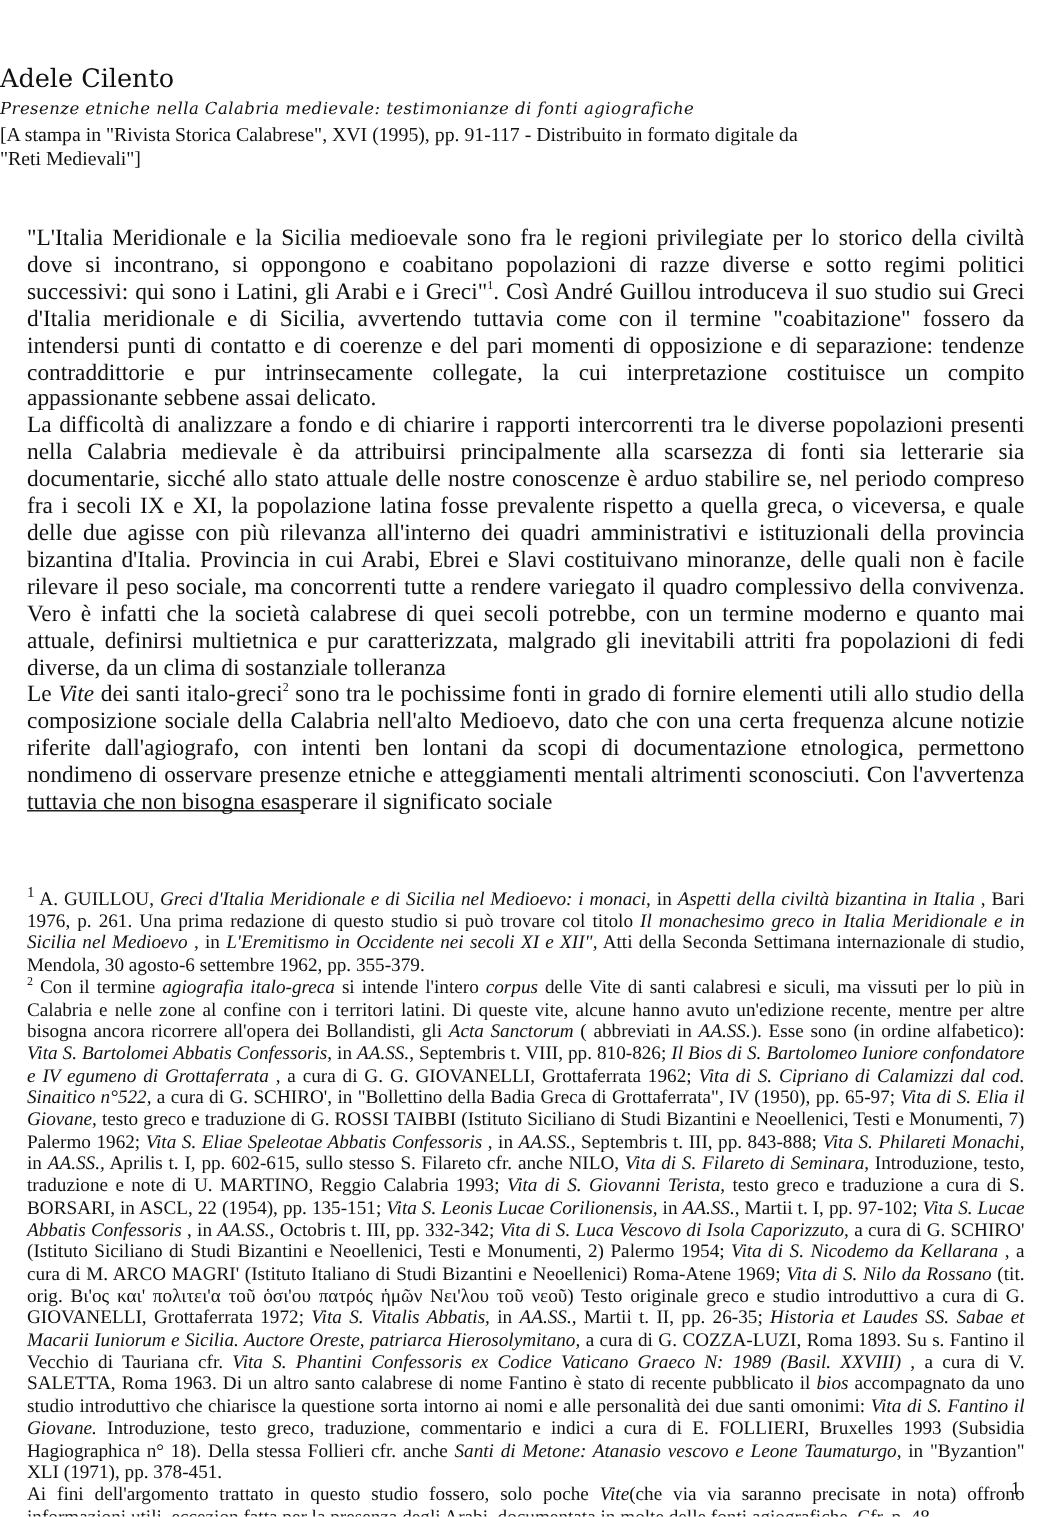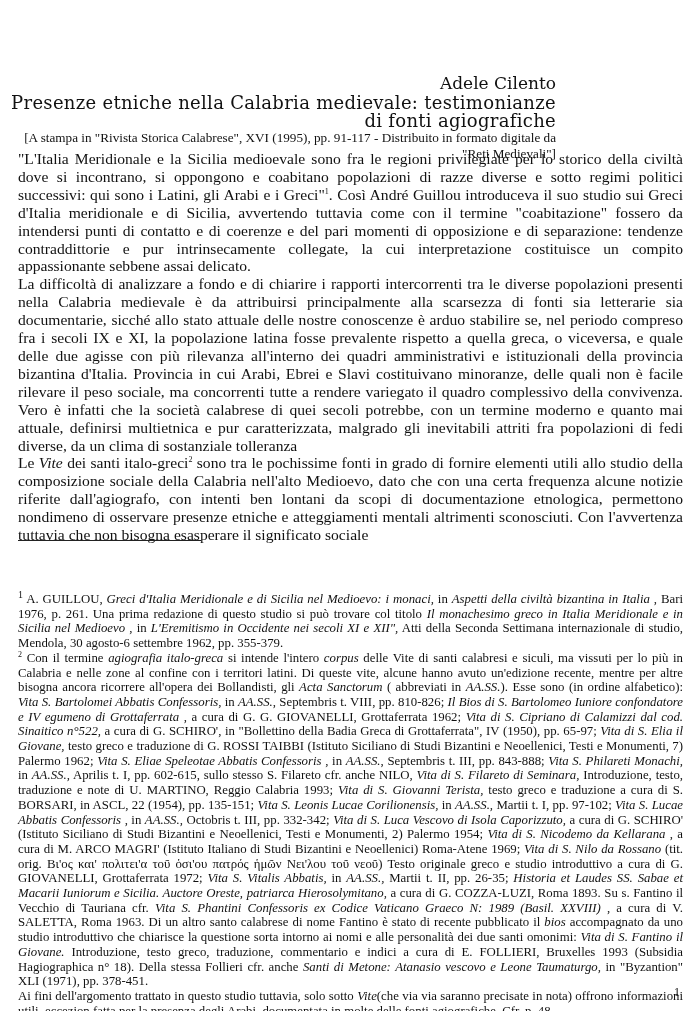--- a/index.html
+++ b/index.html
@@ -1,19 +1,19 @@
 <!DOCTYPE html>
 <html><head>
 <meta charset="utf-8">
 <style>
   html, body { margin:0; padding:0; background:#ffffff; }
   body { width:700px; height:1011px; position:relative; overflow:hidden; color:#111; font-family:"DejaVu Serif", serif; }
-  .header { position:absolute; top:72px; left:0; width:556px; text-align:right; }
+  .header { position:absolute; top:42px; left:0; width:556px; text-align:left; }
   .author { font-size:17px; line-height:22px; }
-  .subtitle { font-size:18px; line-height:18px; letter-spacing:0.3px; }
+  .subtitle { font-style:italic; font-size:11px; line-height:18px; letter-spacing:0.3px; }
   .source { font-family:"Liberation Serif", serif; font-size:13.2px; line-height:16px; }
   .body-text { position:absolute; top:150px; left:18px; width:665px; font-family:"Liberation Serif", serif; font-size:15.6px; line-height:17.9px; text-align:justify; }
   .body-text p { margin:0; }
   sup { font-size:8px; vertical-align:super; line-height:0; }
   .rule { position:absolute; top:540px; left:18px; width:183px; height:1px; background:#222; }
   .notes { position:absolute; top:548px; left:18px; width:665px; font-family:"Liberation Serif", serif; font-size:12.8px; line-height:14.7px; text-align:justify;margin-top:44px; }
   .notes p { margin:0; }
   .note1 sup { font-size:10px; }
   .pagenum { position:absolute; top:985px; right:20px; font-family:"Liberation Serif", serif; font-size:12px; }
 </style>
@@ -30,16 +30,16 @@
   <p><span>"L'Italia Meridionale e la Sicilia medioevale sono fra le regioni privilegiate per lo storico della civiltà dove si incontrano, si oppongono e coabitano popolazioni di razze diverse e sotto regimi politici successivi: qui sono i Latini, gli Arabi e i Greci"</span><sup>1</sup><span>. Così André Guillou introduceva il suo studio sui Greci d'Italia meridionale e di Sicilia, avvertendo tuttavia come con il termine "coabitazione" fossero da intendersi punti di contatto e di coerenze e del pari momenti di opposizione e di separazione: tendenze contraddittorie e pur intrinsecamente collegate, la cui interpretazione costituisce un compito appassionante sebbene assai delicato.</span></p>
   <p>La difficoltà di analizzare a fondo e di chiarire i rapporti intercorrenti tra le diverse popolazioni presenti nella Calabria medievale è da attribuirsi principalmente alla scarsezza di fonti sia letterarie sia documentarie, sicché allo stato attuale delle nostre conoscenze è arduo stabilire se, nel periodo compreso fra i secoli IX e XI, la popolazione latina fosse prevalente rispetto a quella greca, o viceversa, e quale delle due agisse con più rilevanza all'interno dei quadri amministrativi e istituzionali della provincia bizantina d'Italia. Provincia in cui Arabi, Ebrei e Slavi costituivano minoranze, delle quali non è facile rilevare il peso sociale, ma concorrenti tutte a rendere variegato il quadro complessivo della convivenza. Vero è infatti che la società calabrese di quei secoli potrebbe, con un termine moderno e quanto mai attuale, definirsi multietnica e pur caratterizzata, malgrado gli inevitabili attriti fra popolazioni di fedi diverse, da un clima di sostanziale tolleranza</p>
   <p><span>Le </span><i>Vite</i><span> dei santi italo-greci</span><sup>2</sup><span> sono tra le pochissime fonti in grado di fornire elementi utili allo studio della composizione sociale della Calabria nell'alto Medioevo, dato che con una certa frequenza alcune notizie riferite dall'agiografo, con intenti ben lontani da scopi di documentazione etnologica, permettono nondimeno di osservare presenze etniche e atteggiamenti mentali altrimenti sconosciuti. Con l'avvertenza tuttavia che non bisogna esasperare il significato sociale</span></p>
 </div>
 
 <div class="rule"></div>
 
 <div class="notes">
   <p class="note1"><sup>1</sup><span><span> A. GUILLOU, </span><i>Greci d'Italia Meridionale e di Sicilia nel Medioevo: i monaci,</i><span> in </span><i>Aspetti della civiltà bizantina in Italia</i><span> , Bari 1976, p. 261. Una prima redazione di questo studio si può trovare col titolo </span><i>Il monachesimo greco in Italia Meridionale e in Sicilia nel Medioevo</i><span> , in </span><i>L'Eremitismo in Occidente nei secoli XI e XII",</i><span> Atti della Seconda Settimana internazionale di studio, Mendola, 30 agosto-6 settembre 1962, pp. 355-379.</span></span></p>
   <p><sup>2</sup><span><span> Con il termine </span><i>agiografia italo-greca</i><span> si intende l'intero </span><i>corpus</i><span> delle Vite di santi calabresi e siculi, ma vissuti per lo più in Calabria e nelle zone al confine con i territori latini. Di queste vite, alcune hanno avuto un'edizione recente, mentre per altre bisogna ancora ricorrere all'opera dei Bollandisti, gli </span><i>Acta Sanctorum</i><span> ( abbreviati in </span><i>AA.SS.</i><span>). Esse sono (in ordine alfabetico): </span><i>Vita S. Bartolomei Abbatis Confessoris,</i><span> in </span><i>AA.SS.</i><span>, Septembris t. VIII, pp. 810-826; </span><i>Il Bios di S. Bartolomeo Iuniore confondatore e IV egumeno di Grottaferrata</i><span> , a cura di G. G. GIOVANELLI, Grottaferrata 1962; </span><i>Vita di S. Cipriano di Calamizzi dal cod. Sinaitico n°522,</i><span> a cura di G. SCHIRO', in "Bollettino della Badia Greca di Grottaferrata", IV (1950), pp. 65-97; </span><i>Vita di S. Elia il Giovane,</i><span> testo greco e traduzione di G. ROSSI TAIBBI (Istituto Siciliano di Studi Bizantini e Neoellenici, Testi e Monumenti, 7) Palermo 1962; </span><i>Vita S. Eliae Speleotae Abbatis Confessoris</i><span> , in </span><i>AA.SS.</i><span>, Septembris t. III, pp. 843-888; </span><i>Vita S. Philareti Monachi,</i><span> in </span><i>AA.SS.,</i><span> Aprilis t. I, pp. 602-615, sullo stesso S. Filareto cfr. anche NILO, </span><i>Vita di S. Filareto di Seminara,</i><span> Introduzione, testo, traduzione e note di U. MARTINO, Reggio Calabria 1993; </span><i>Vita di S. Giovanni Terista,</i><span> testo greco e traduzione a cura di S. BORSARI, in ASCL, 22 (1954), pp. 135-151; </span><i>Vita S. Leonis Lucae Corilionensis,</i><span> in </span><i>AA.SS.,</i><span> Martii t. I, pp. 97-102; </span><i>Vita S. Lucae Abbatis Confessoris</i><span> , in </span><i>AA.SS.,</i><span> Octobris t. III, pp. 332-342; </span><i>Vita di S. Luca Vescovo di Isola Caporizzuto,</i><span> a cura di G. SCHIRO' (Istituto Siciliano di Studi Bizantini e Neoellenici, Testi e Monumenti, 2) Palermo 1954; </span><i>Vita di S. Nicodemo da Kellarana</i><span> , a cura di M. ARCO MAGRI' (Istituto Italiano di Studi Bizantini e Neoellenici) Roma-Atene 1969; </span><i>Vita di S. Nilo da Rossano</i><span>  (tit. orig. Βι'ος και' πολιτει'α τοῦ ὁσι'ου πατρός ἡμῶν Νει'λου τοῦ νεοῦ) Testo originale greco e studio introduttivo a cura di G. GIOVANELLI, Grottaferrata 1972; </span><i>Vita S. Vitalis Abbatis,</i><span> in </span><i>AA.SS.,</i><span> Martii t. II, pp. 26-35; </span><i>Historia et Laudes SS. Sabae et Macarii Iuniorum e Sicilia. Auctore Oreste, patriarca Hierosolymitano,</i><span> a cura di G. COZZA-LUZI, Roma 1893. Su s. Fantino il Vecchio di Tauriana cfr. </span><i>Vita S. Phantini Confessoris ex Codice Vaticano Graeco N: 1989 (Basil. XXVIII)</i><span> , a cura di V. SALETTA, Roma 1963. Di un altro santo calabrese di nome Fantino è stato di recente pubblicato il </span><i>bios</i><span> accompagnato da uno studio introduttivo che chiarisce la questione sorta intorno ai nomi e alle personalità dei due santi omonimi: </span><i>Vita di S. Fantino il Giovane.</i><span> Introduzione, testo greco, traduzione, commentario e indici a cura di E. FOLLIERI, Bruxelles 1993 (Subsidia Hagiographica n° 18). Della stessa Follieri cfr. anche </span><i>Santi di Metone: Atanasio vescovo e Leone Taumaturgo,</i><span> in "Byzantion" XLI (1971), pp. 378-451.</span></span></p>
-  <p><span><span>Ai fini dell'argomento trattato in questo studio tuttavia, solo sotto </span><i>Vite</i><span>(che via via saranno precisate in nota) offrono informazioni utili, eccezion fatta per la presenza degli Arabi, documentata in molte delle fonti agiografiche. Cfr. p. 48.</span></span></p>
+  <p><span><span>Ai fini dell'argomento trattato in questo studio fossero, solo poche </span><i>Vite</i><span>(che via via saranno precisate in nota) offrono informazioni utili, eccezion fatta per la presenza degli Arabi, documentata in molte delle fonti agiografiche. Cfr. p. 48.</span></span></p>
 </div>
 
 <div class="pagenum">1</div>
 
 </body></html>

